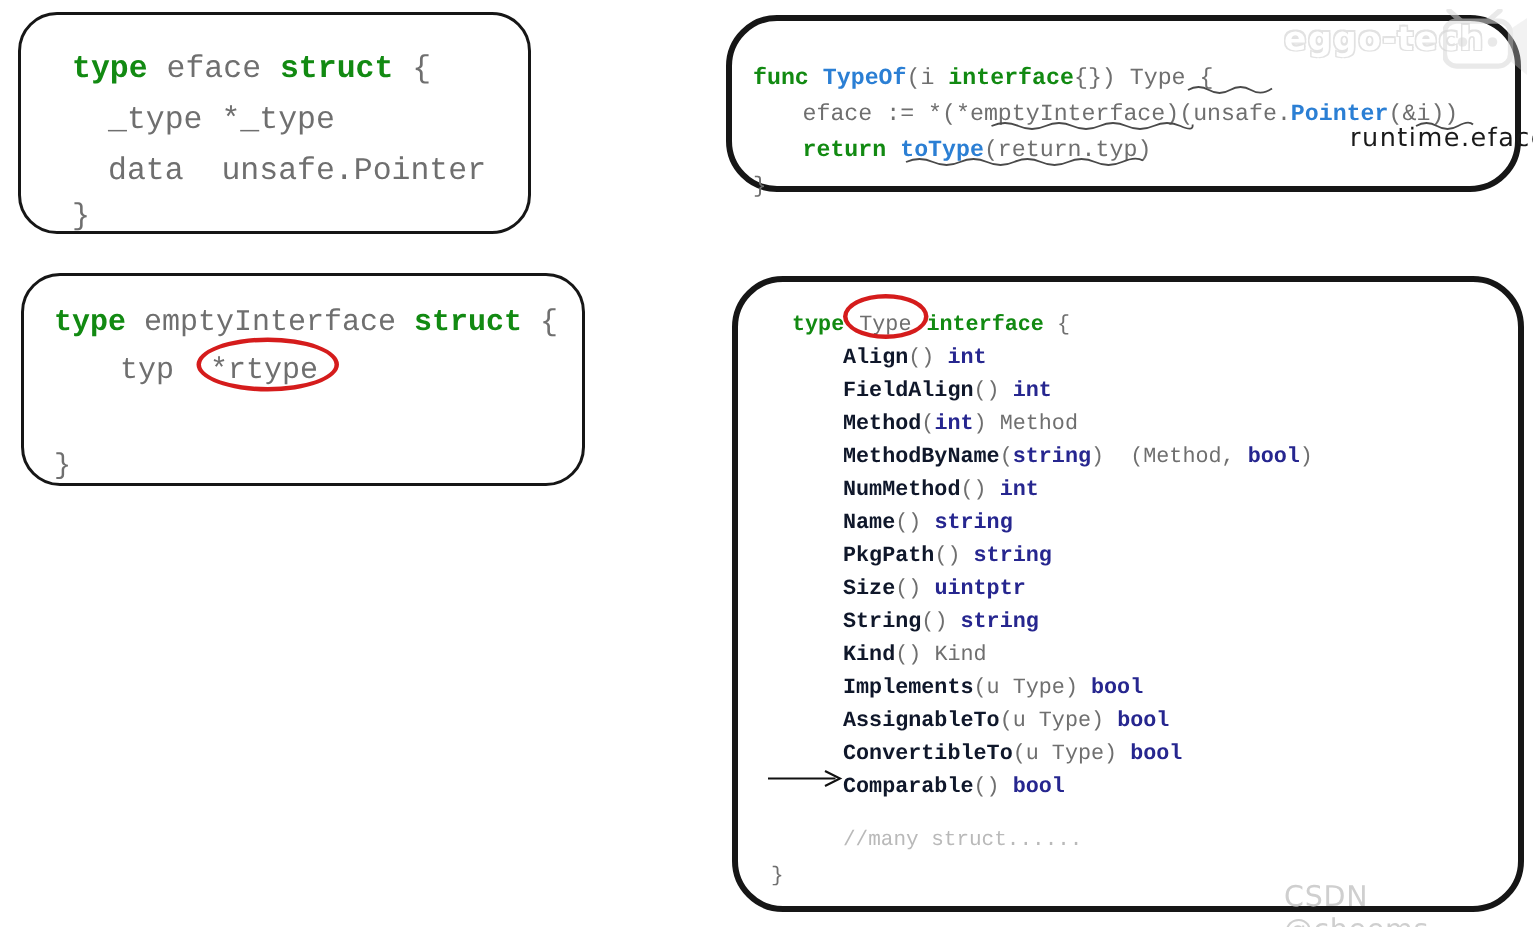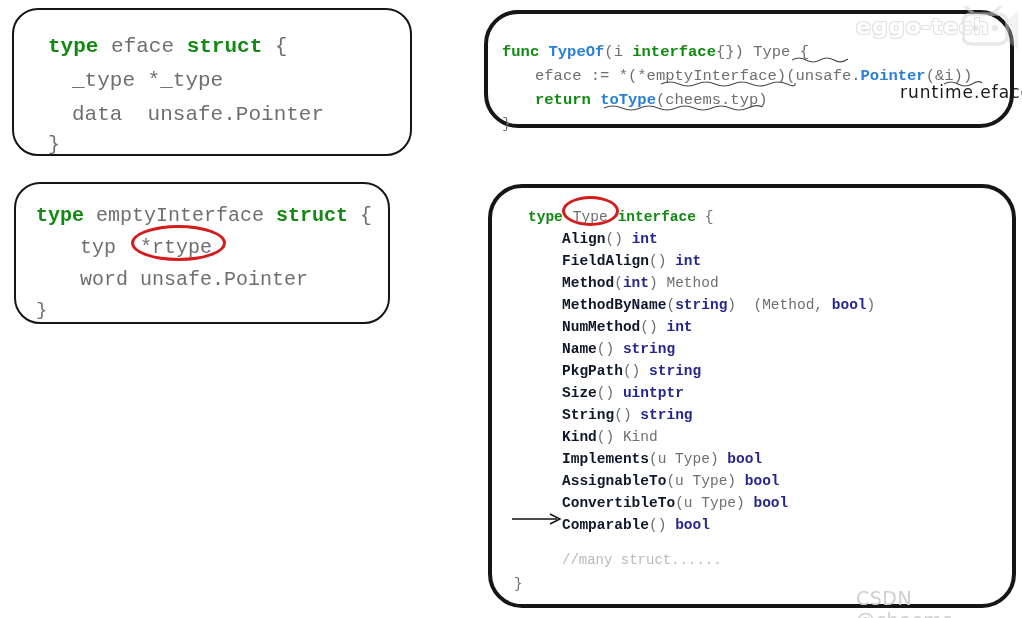--- a/index.html
+++ b/index.html
@@ -37,21 +37,21 @@
 
   
   .kw      { color: #128a12; font-weight: bold; }   
   .fn      { color: #2b7fd4; font-weight: bold; }   
   .mth     { color: #0f172a; font-weight: bold; }   
   .typ     { color: #26268f; font-weight: bold; }   
   .plain   { color: #6f6f6f; font-weight: normal; }
   .muted   { color: #b9b9b9; font-weight: normal; }
 
   
-  #box-eface { left: 12px;  top: 8px;   width: 400px; height: 148px; }
+  #box-eface { left: 12px;  top: 8px;   width: 342px; height: 148px; }
   #box-eface .code { left: 34px; font-size: 21px; line-height: 34px; }
   #box-eface .l1 { top: 20px; }
   #box-eface .l2 { top: 54px; }
   #box-eface .l3 { top: 88px; }
   #box-eface .l4 { top: 118px; font-size: 20px; }
 
   
   #box-empty { left: 14px;  top: 182px; width: 376px; height: 142px; }
   #box-empty .code { left: 20px; font-size: 20px; line-height: 32px; }
   #box-empty .l1 { top: 16px; text-align: center; }
@@ -126,21 +126,20 @@
 <div class="box" id="box-eface">
   <div class="code l1"><span class="kw">type</span><span class="plain"> eface </span><span class="kw">struct</span><span class="plain"> {</span></div>
   <div class="code l2" style="left:58px">_type *_type</div>
   <div class="code l3" style="left:58px">data  unsafe.Pointer</div>
   <div class="code l4">}</div>
 </div>
 
 <div class="box" id="box-empty">
   <div class="code l1"><span class="kw">type</span><span class="plain"> emptyInterface </span><span class="kw">struct</span><span class="plain"> {</span></div>
   <div class="code l2" style="left:64px"><span class="plain">typ  </span><span class="plain">*rtype</span></div>
-  <div class="code l3" style="left:64px">word unsafe.Pointer</div>
   <div class="code l4">}</div>
 </div>
 <div class="ellipse" id="ell-rtype"></div>
 
 <div class="box thick" id="box-typeof">
   <div class="code l1"><span class="kw">func </span><span class="fn">TypeOf</span><span class="plain">(i </span><span class="kw">interface</span><span class="plain">{}) </span><span class="plain">Type</span><span class="plain"> {</span></div>
 
   <svg class="squiggle" style="left:303px; top:41px" width="58" height="9" viewBox="0 0 58 9">
     <path d="M1 5 Q8 1 15 5 T29 5 T43 5 T57 4" fill="none" stroke="#4a4a4a" stroke-width="1.2"></path>
   </svg>
@@ -148,21 +147,21 @@
   <div class="code l2"><span class="plain">eface := *(*emptyInterface)(unsafe.</span><span class="fn">Pointer</span><span class="plain">(&amp;i))</span></div>
 
   <svg class="squiggle" style="left:172px; top:65px" width="136" height="9" viewBox="0 0 136 9">
     <path d="M1 5 Q10 1 19 5 T37 5 T55 5 T73 5 T91 5 T109 5 T127 5 T135 4" fill="none" stroke="#4a4a4a" stroke-width="1.2"></path>
   </svg>
 
   <svg class="squiggle" style="left:455px; top:65px" width="40" height="9" viewBox="0 0 40 9">
     <path d="M1 5 Q8 1 15 5 T29 5 T39 4" fill="none" stroke="#4a4a4a" stroke-width="1.2"></path>
   </svg>
 
-  <div class="code l3"><span class="kw">return </span><span class="fn">toType</span><span class="plain">(cheems.typ)</span></div>
+  <div class="code l3"><span class="kw">return </span><span class="fn">toType</span><span class="plain">(return.typ)</span></div>
 
   <svg class="squiggle" style="left:115px; top:89px" width="160" height="9" viewBox="0 0 160 9">
     <path d="M1 5 Q10 1 19 5 T37 5 T55 5 T73 5 T91 5 T109 5 T127 5 T145 5 T159 4" fill="none" stroke="#4a4a4a" stroke-width="1.2"></path>
   </svg>
 
   <div class="code l4">}</div>
 </div>
 
 <div class="handnote" id="note-runtime">runtime.eface</div>
 

